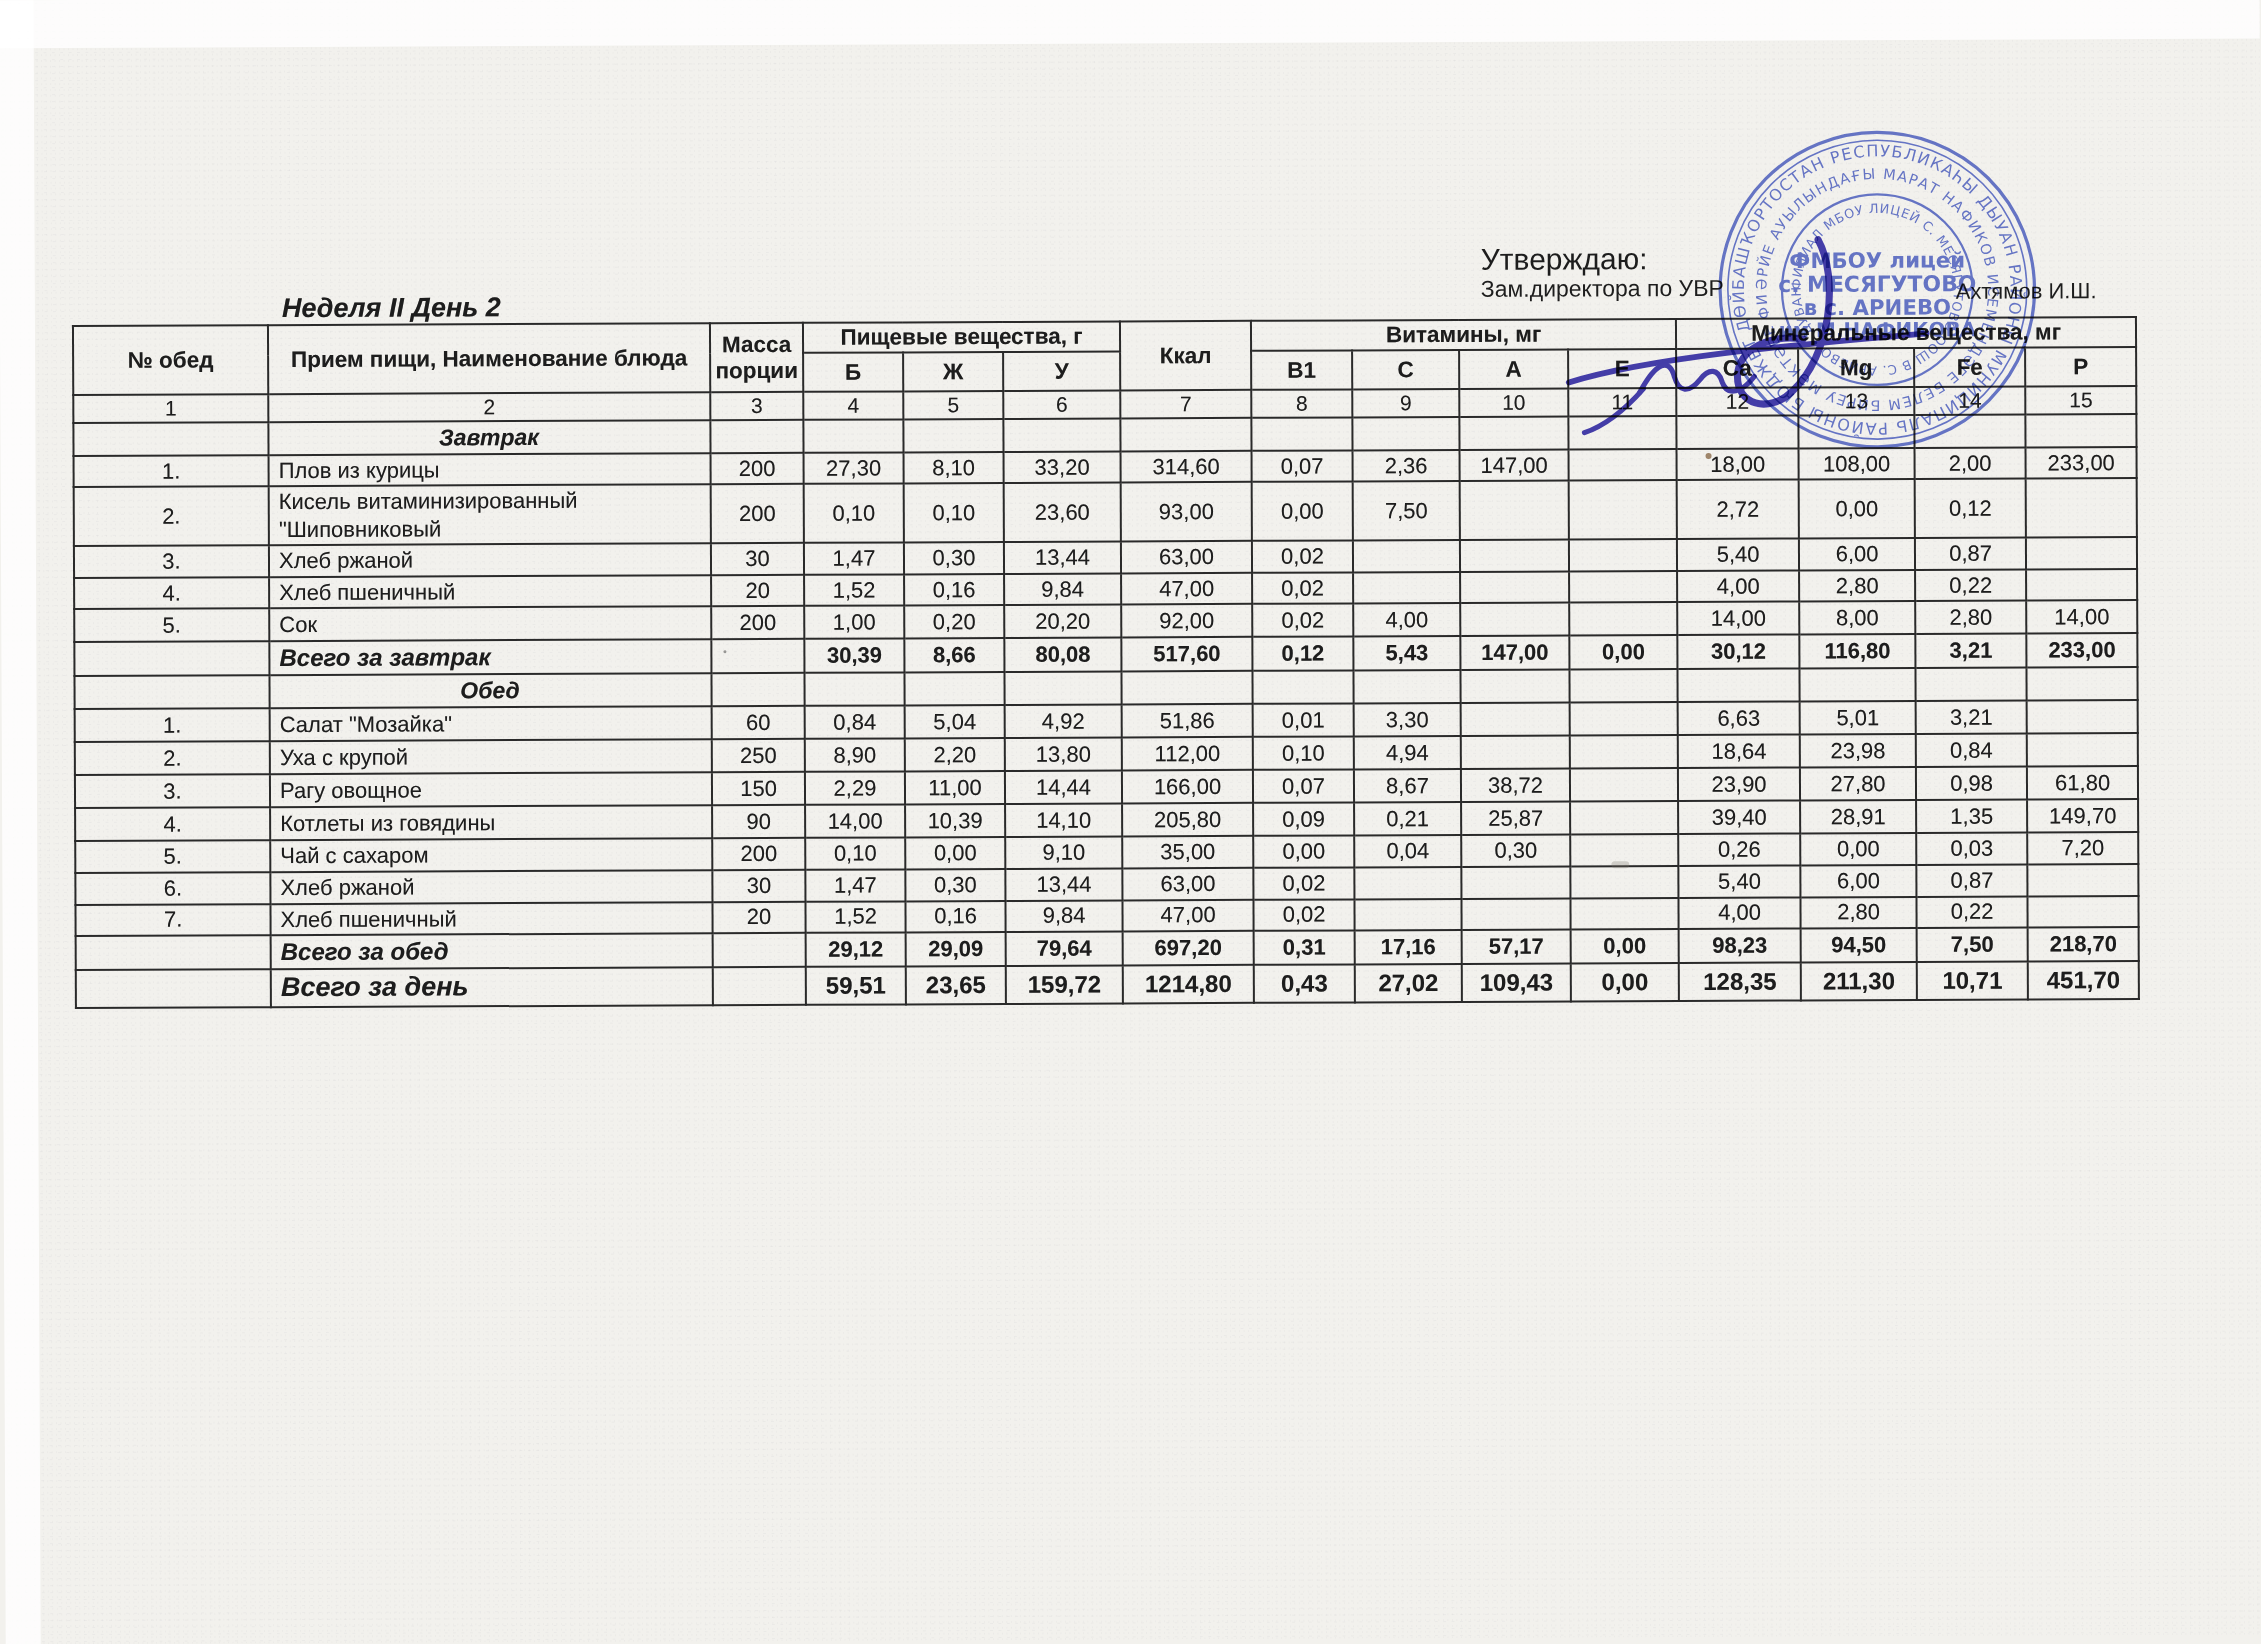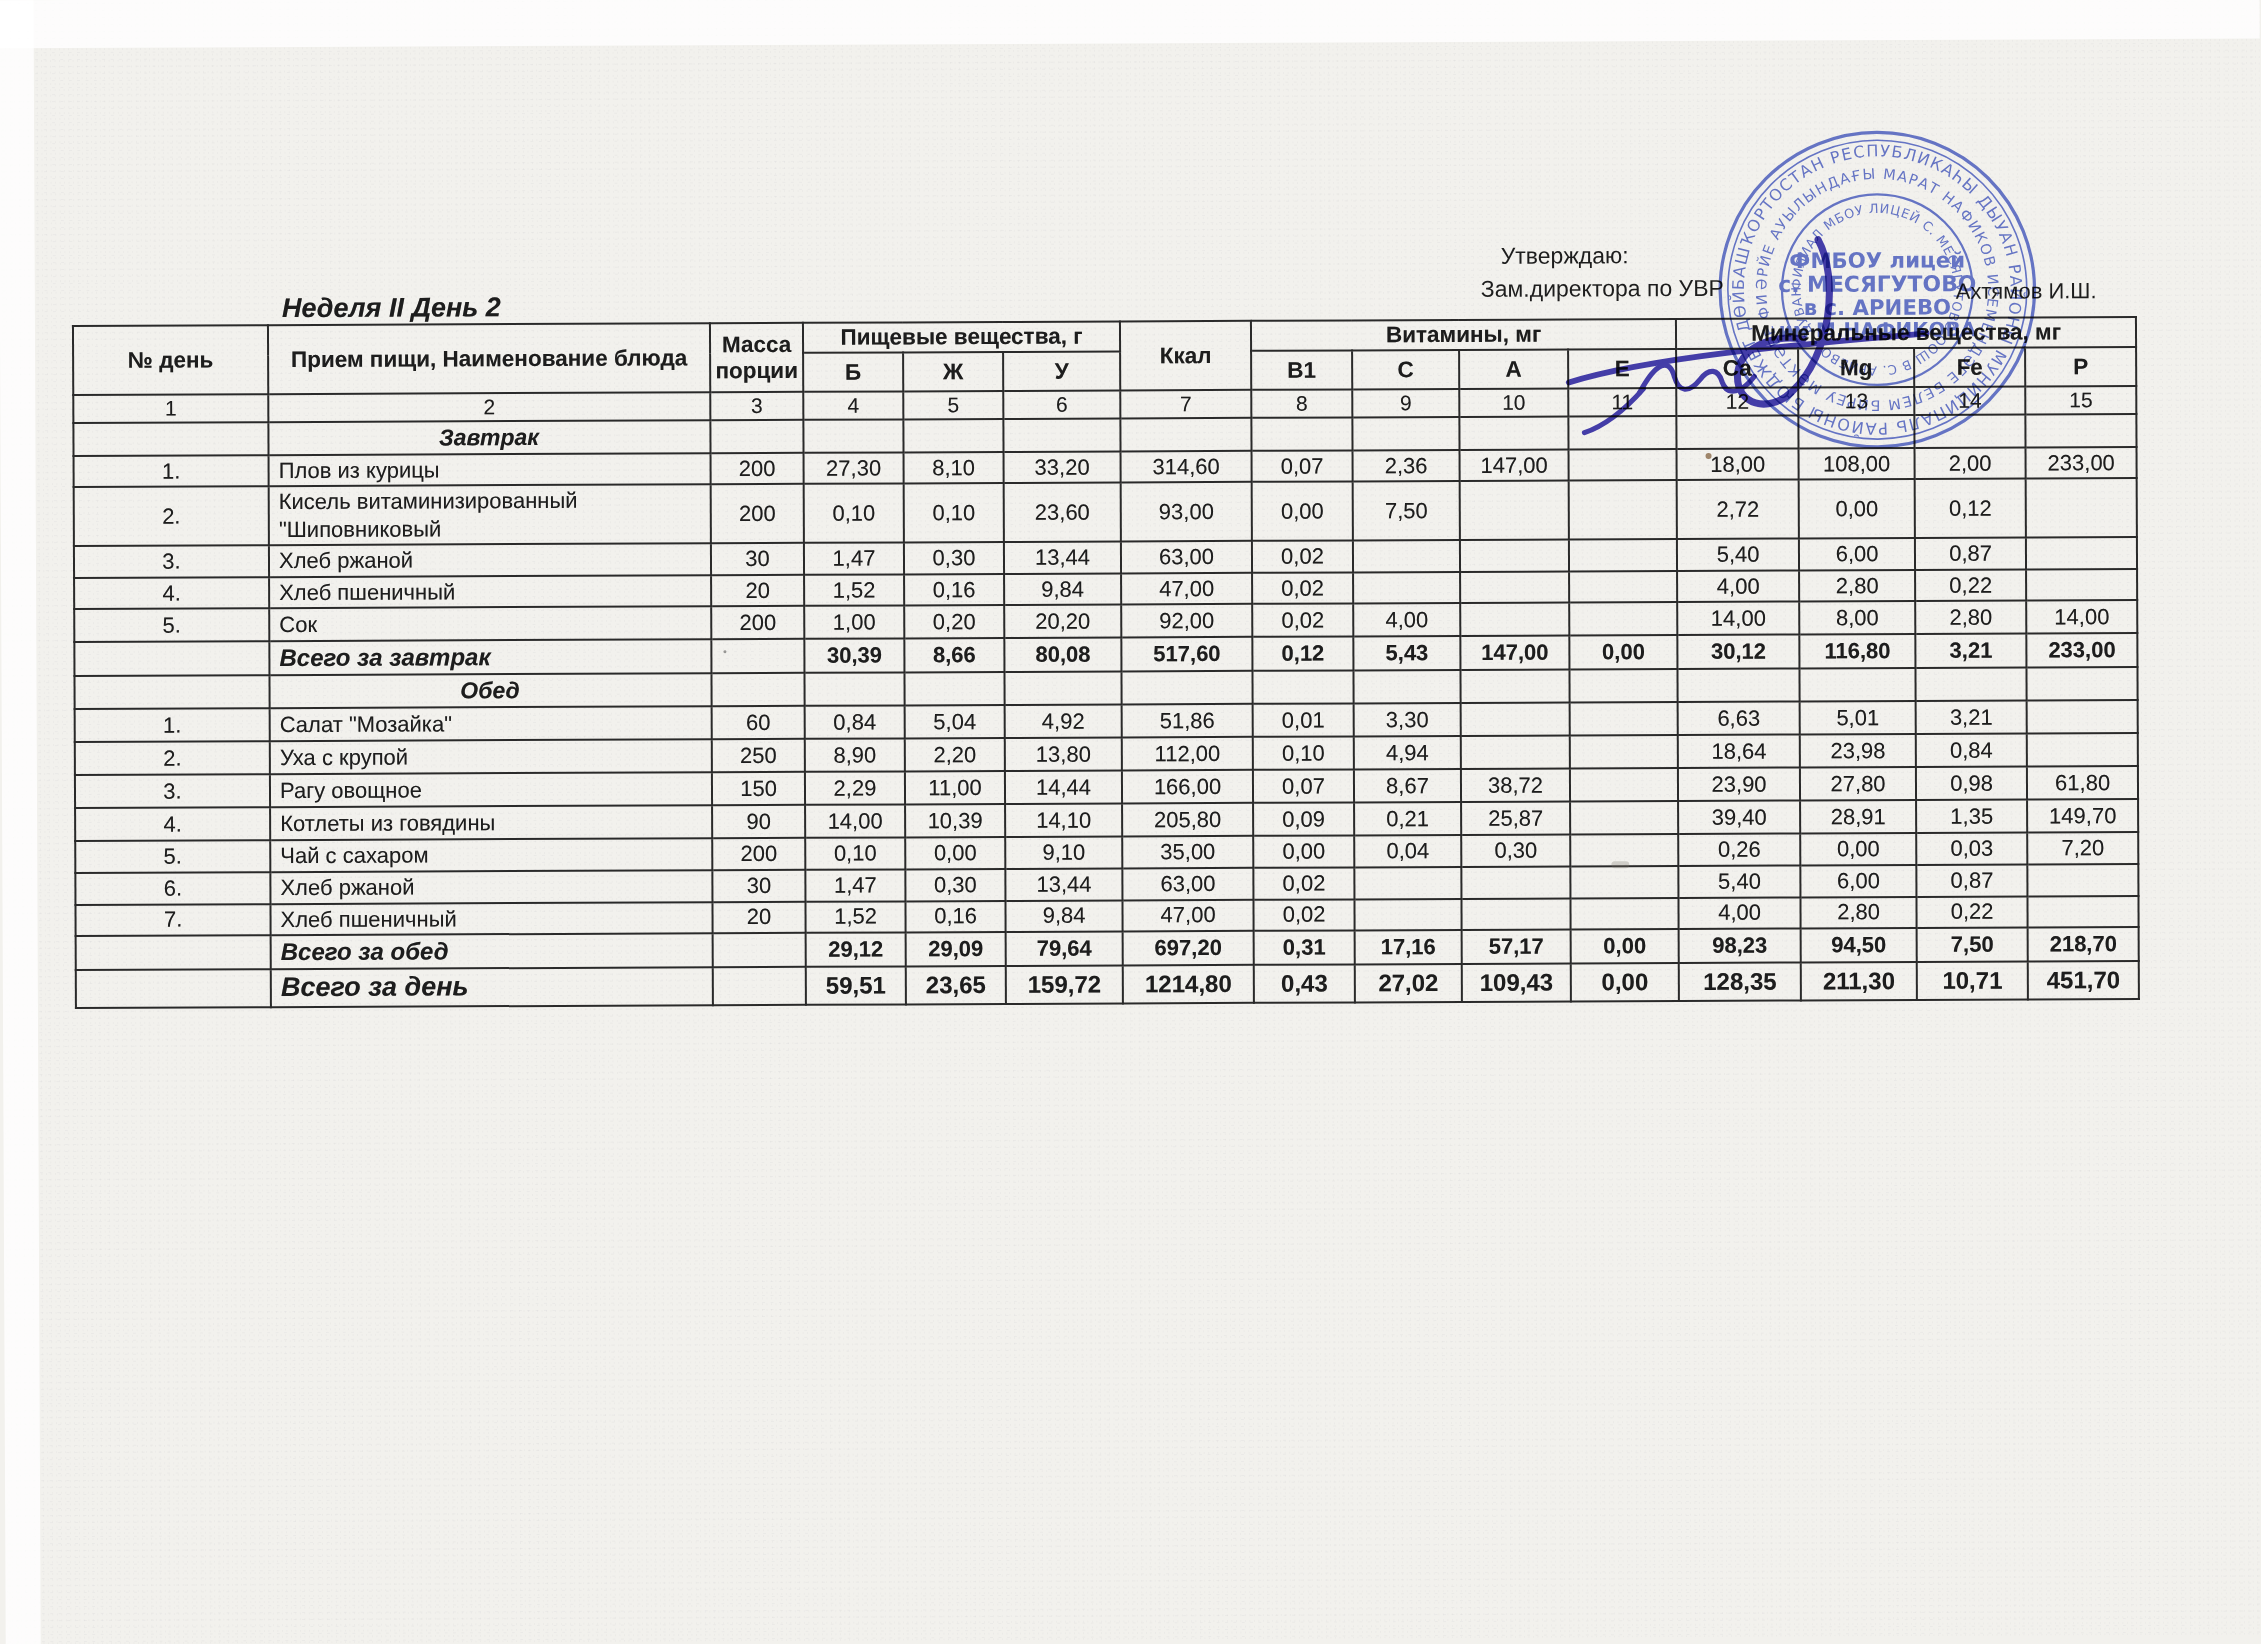--- a/index.html
+++ b/index.html
@@ -25,21 +25,21 @@
     background-size:8.4px 7px, 4.5px 5.8px;
   }
   .edge-top{position:absolute;left:0;top:0;width:2261px;height:48px;background:rgba(255,255,255,.8);}
   .edge-left{position:absolute;left:0;top:0;width:35px;height:1644px;background:rgba(255,255,255,.8);}
 
   .page-title{
     position:absolute;left:282px;top:294px;
     font-size:27px;font-weight:700;font-style:italic;
     text-shadow:0 0 0.6px rgba(0,0,0,.4);
   }
-  .approve-line1{position:absolute;left:1481px;top:249px;font-size:23px;margin-left:20px;}
+  .approve-line1{position:absolute;left:1481px;top:249px;font-size:30px;}
   .approve-line2{position:absolute;left:1481px;top:282px;font-size:23px;}
   .signer-name{position:absolute;left:1956px;top:287px;font-size:22px;}
 
   table.menu{
     position:absolute;left:72px;top:325px;width:2064px;
     border-collapse:collapse;table-layout:fixed;
   }
   .menu th,.menu td{
     border:2.6px solid var(--line);
     vertical-align:middle;text-align:center;
@@ -102,21 +102,21 @@
         <col style="width:107px">
         <col style="width:109px">
         <col style="width:108px">
       <col style="width:122px">
         <col style="width:116px">
         <col style="width:111px">
         <col style="width:111px">
     </colgroup>
     <thead>
       <tr class="h1">
-        <th rowspan="2">№ день</th>
+        <th rowspan="2">№ обед</th>
         <th rowspan="2">Прием пищи, Наименование блюда</th>
         <th rowspan="2" class="pre">Масса
 порции</th>
         <th colspan="3">Пищевые вещества, г</th>
         <th rowspan="2">Ккал</th>
         <th colspan="4">Витамины, мг</th>
         <th colspan="4">Минеральные вещества, мг</th>
       </tr>
       <tr class="h2">
         <th>Б</th>

